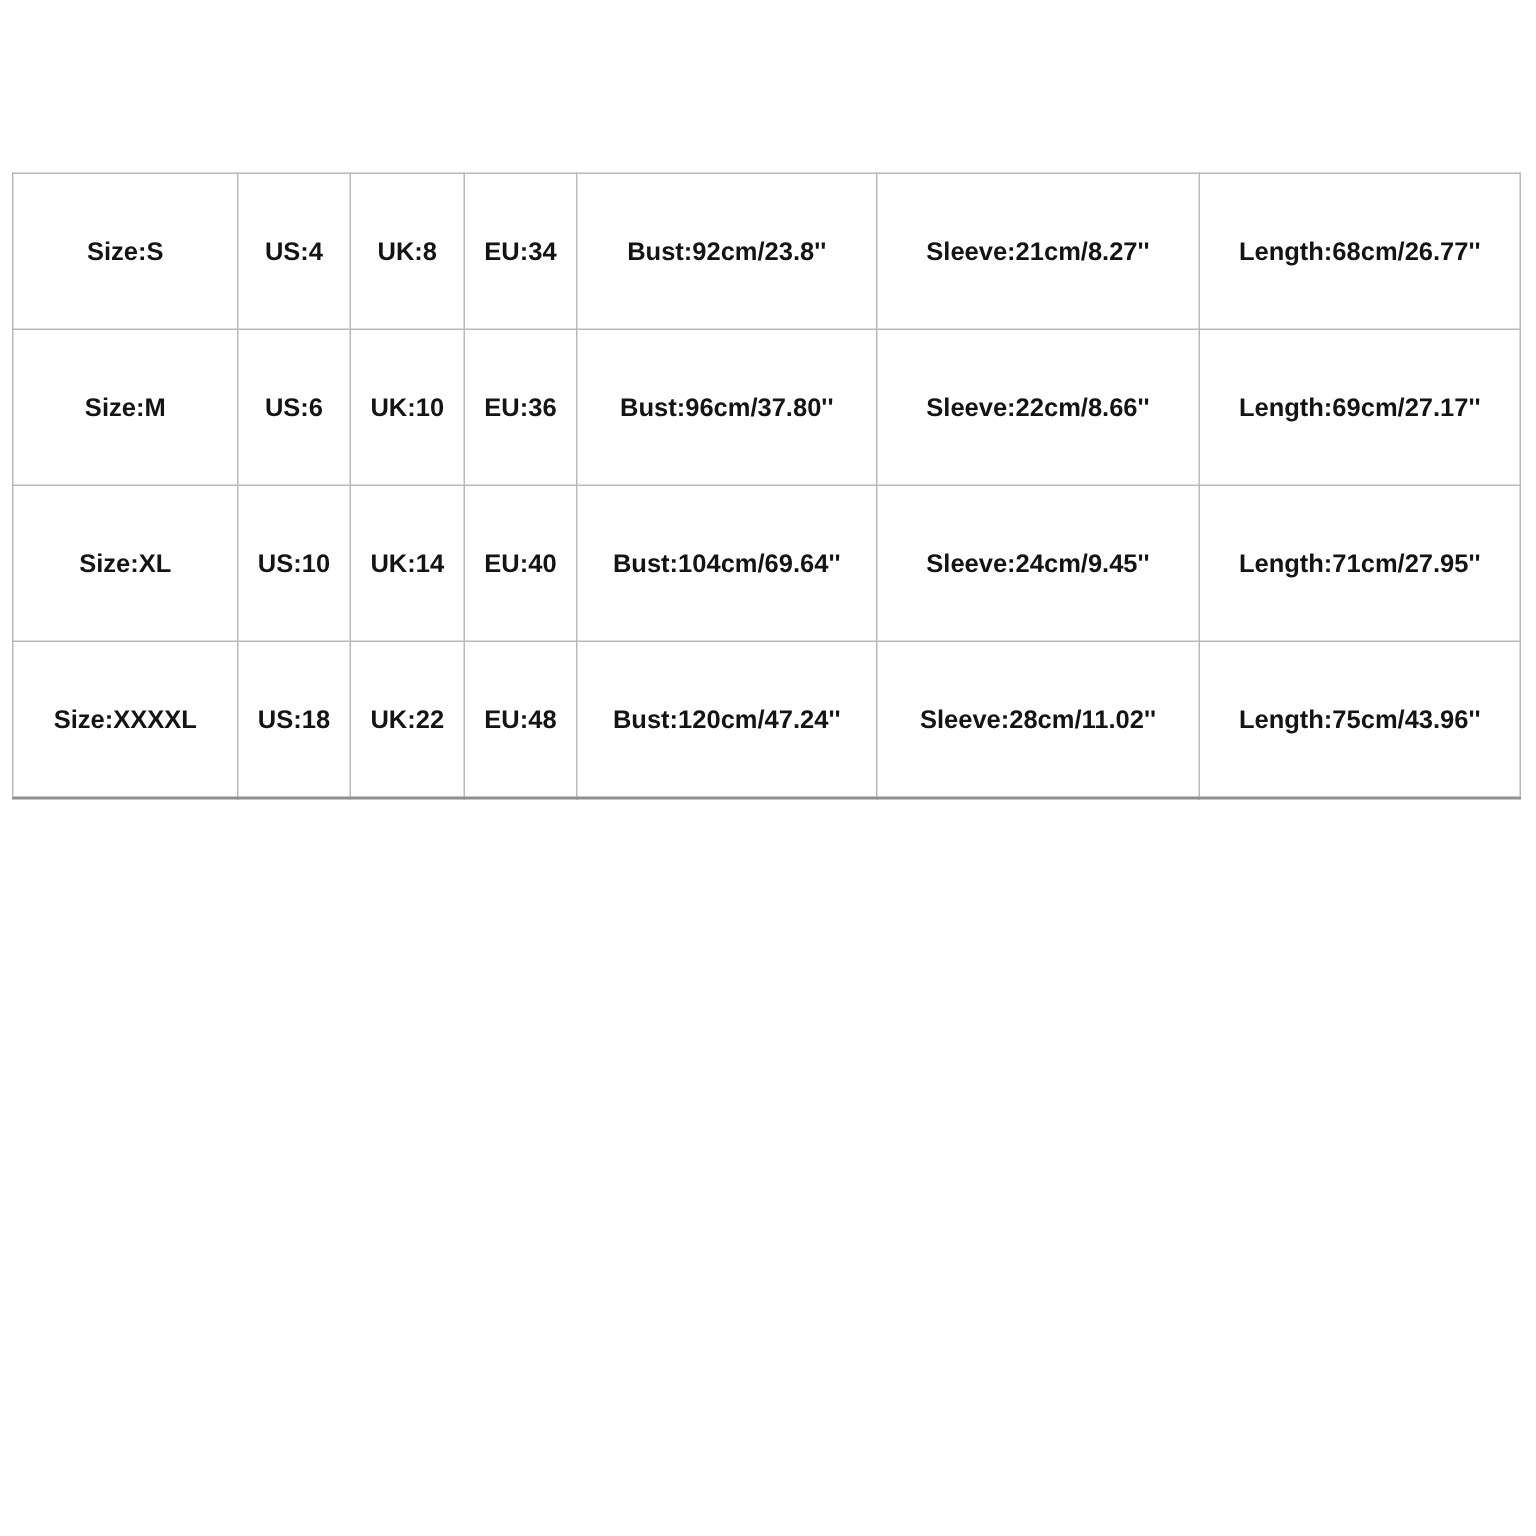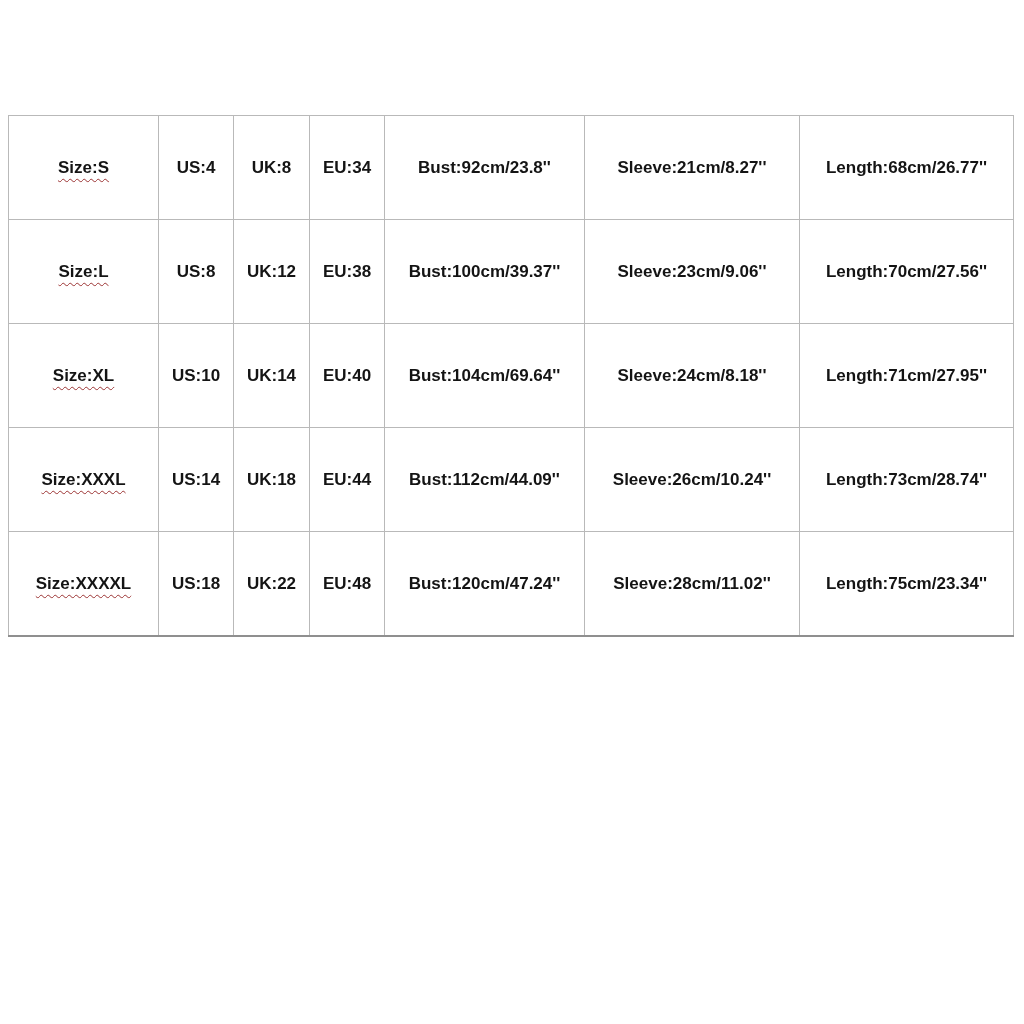--- a/index.html
+++ b/index.html
@@ -37,21 +37,20 @@
     letter-spacing: 0px;
     padding: 0 2px;
     overflow: hidden;
     white-space: nowrap;
   }
   table.size-chart {
     border: 1px solid #adadad;
     border-bottom: 2px solid #8f8f8f;
   }
   .size-label {
-    text-decoration: underline;
     text-decoration-style: wavy;
     text-decoration-color: #9c3434;
     text-decoration-thickness: 1px;
     text-underline-offset: 5px;
     text-align: right;
   }
 </style>
 </head>
 <body>
 
@@ -70,50 +69,41 @@
       <tr>
         <td><span class="size-label">Size:S</span></td>
         <td><span>US:4</span></td>
         <td><span>UK:8</span></td>
         <td><span>EU:34</span></td>
         <td><span>Bust:92cm/23.8''</span></td>
         <td><span>Sleeve:21cm/8.27''</span></td>
         <td><span>Length:68cm/26.77''</span></td>
       </tr>
       <tr>
-        <td><span class="size-label">Size:L</span></td>
-        <td><span>US:8</span></td>
-        <td><span>UK:12</span></td>
-        <td><span>EU:38</span></td>
-        <td><span>Bust:100cm/39.37''</span></td>
-        <td><span>Sleeve:23cm/9.06''</span></td>
-        <td><span>Length:70cm/27.56''</span></td>
+        <td><span class="size-label">Size:M</span></td>
+        <td><span>US:6</span></td>
+        <td><span>UK:10</span></td>
+        <td><span>EU:36</span></td>
+        <td><span>Bust:96cm/37.80''</span></td>
+        <td><span>Sleeve:22cm/8.66''</span></td>
+        <td><span>Length:69cm/27.17''</span></td>
       </tr>
       <tr>
         <td><span class="size-label">Size:XL</span></td>
         <td><span>US:10</span></td>
         <td><span>UK:14</span></td>
         <td><span>EU:40</span></td>
         <td><span>Bust:104cm/69.64''</span></td>
-        <td><span>Sleeve:24cm/8.18''</span></td>
+        <td><span>Sleeve:24cm/9.45''</span></td>
         <td><span>Length:71cm/27.95''</span></td>
-      </tr>
-      <tr>
-        <td><span class="size-label">Size:XXXL</span></td>
-        <td><span>US:14</span></td>
-        <td><span>UK:18</span></td>
-        <td><span>EU:44</span></td>
-        <td><span>Bust:112cm/44.09''</span></td>
-        <td><span>Sleeve:26cm/10.24''</span></td>
-        <td><span>Length:73cm/28.74''</span></td>
       </tr>
       <tr>
         <td><span class="size-label">Size:XXXXL</span></td>
         <td><span>US:18</span></td>
         <td><span>UK:22</span></td>
         <td><span>EU:48</span></td>
         <td><span>Bust:120cm/47.24''</span></td>
         <td><span>Sleeve:28cm/11.02''</span></td>
-        <td><span>Length:75cm/23.34''</span></td>
+        <td><span>Length:75cm/43.96''</span></td>
       </tr>
     </tbody>
   </table>
 </div>
 
 </body></html>

